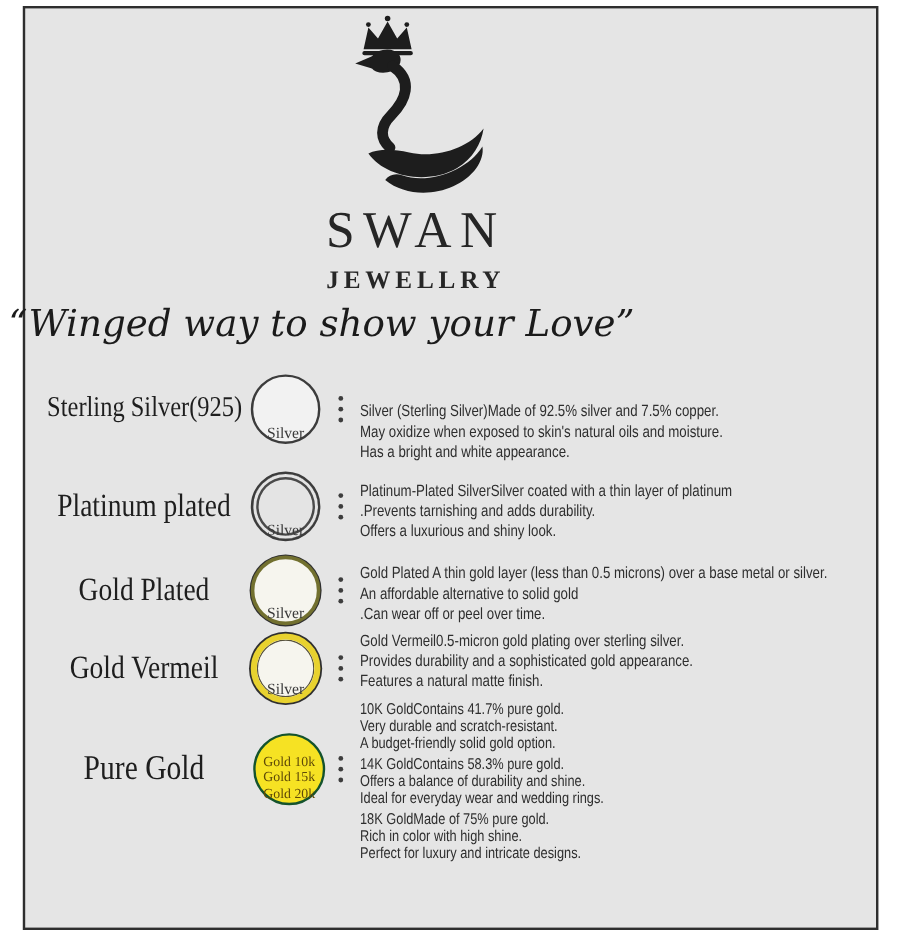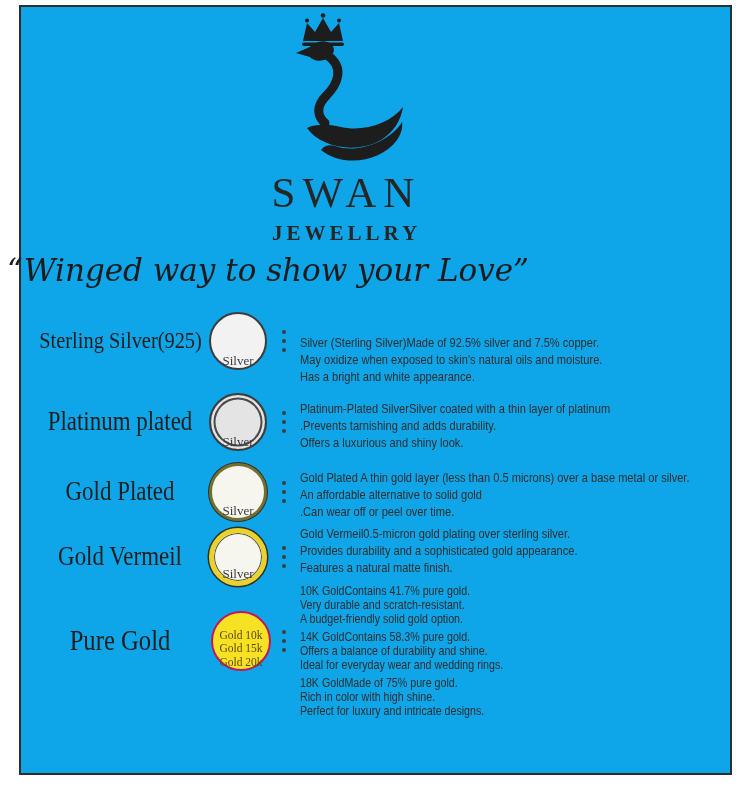--- a/index.html
+++ b/index.html
@@ -1,17 +1,17 @@
 <!DOCTYPE html>
 <html><head>
 <meta charset="utf-8">
 <style>
   html,body{margin:0;padding:0;background:#ffffff;width:755px;height:787px;overflow:hidden;
             font-family:"Liberation Sans",sans-serif;}
-  .panel{position:absolute;left:19px;top:5px;width:713px;height:770px;background:#0ea5e9;
+  .panel{position:absolute;left:19px;top:5px;width:713px;height:770px;background:#e5e5e5;
          border:2px solid #2e2e2e;box-sizing:border-box;}
   .panel *{position:absolute;}
 
   
   .logo{left:272px;top:3px;}
 
   
   .brand-name{left:-28px;top:161px;width:707px;text-align:center;
               font-family:"Liberation Serif",serif;font-size:43px;letter-spacing:7px;color:#262626;}
   .brand-sub{left:-28px;top:214px;width:707px;text-align:center;
@@ -33,21 +33,21 @@
          justify-content:flex-end;box-sizing:border-box;text-align:center;}
   .badge .line{position:static;font-family:"Liberation Serif",serif;font-size:13px;
                color:#3a3a3a;line-height:15px;}
   .b1{left:188px;top:305px;width:58px;height:58px;background:#f2f2f2;border:2px solid #3c3c3c;}
   .b2{left:188px;top:386px;width:58px;height:58px;background:#e4e4e4;border:2px solid #3c3c3c;
       box-shadow:inset 0 0 0 2.5px #e4e4e4, inset 0 0 0 4.5px #4a4a4a;}
   .b3{left:188px;top:456px;width:58px;height:58px;background:#f6f5ee;border:3px solid #72702f;
       box-shadow:0 0 0 1px #2f2f2f;}
   .b4{left:188px;top:521px;width:58px;height:58px;background:#f6f5ee;border:5px solid #e8d22f;
       box-shadow:0 0 0 1.5px #2f2f2f, inset 0 0 0 1px #55503a;}
-  .b5{left:190px;top:604px;width:60px;height:60px;background:#f6e223;border:2px solid #be185d;}
+  .b5{left:190px;top:604px;width:60px;height:60px;background:#f6e223;border:2px solid #14532d;}
   .b5 .line{font-size:11.5px;line-height:13.5px;color:#5f4a08;}
 
   
   .dots{left:261px;display:flex;flex-direction:column;gap:5px;}
   .dots span{position:static;width:4px;height:4px;border-radius:50%;background:#3d3d3d;}
   .dt1{top:323px}.dt2{top:404px}.dt3{top:474px}.dt4{top:539px}.dt5{top:623px}
 
   
   .desc{left:279px;font-size:13.5px;line-height:17px;color:#2e2e2e;
         transform:scaleX(0.82);transform-origin:0 0;white-space:nowrap;}

